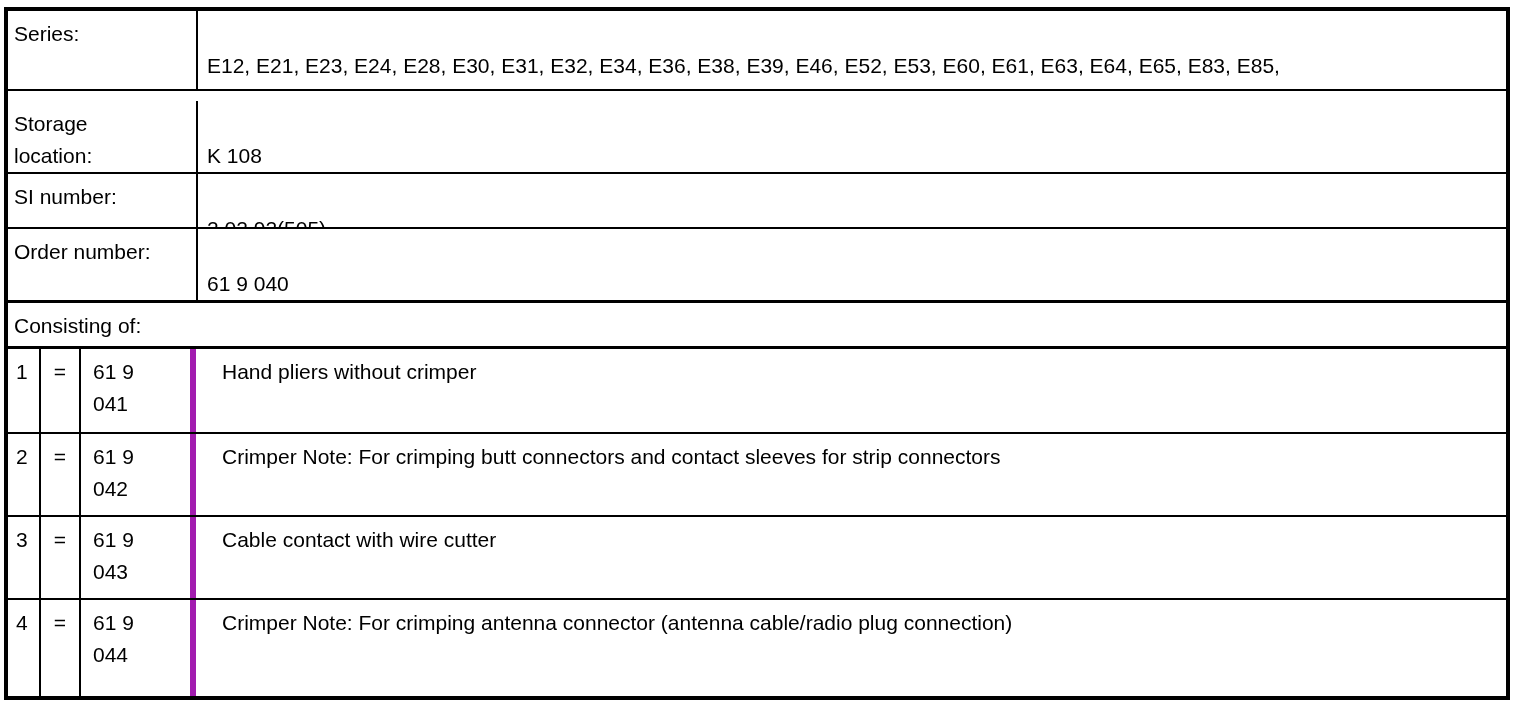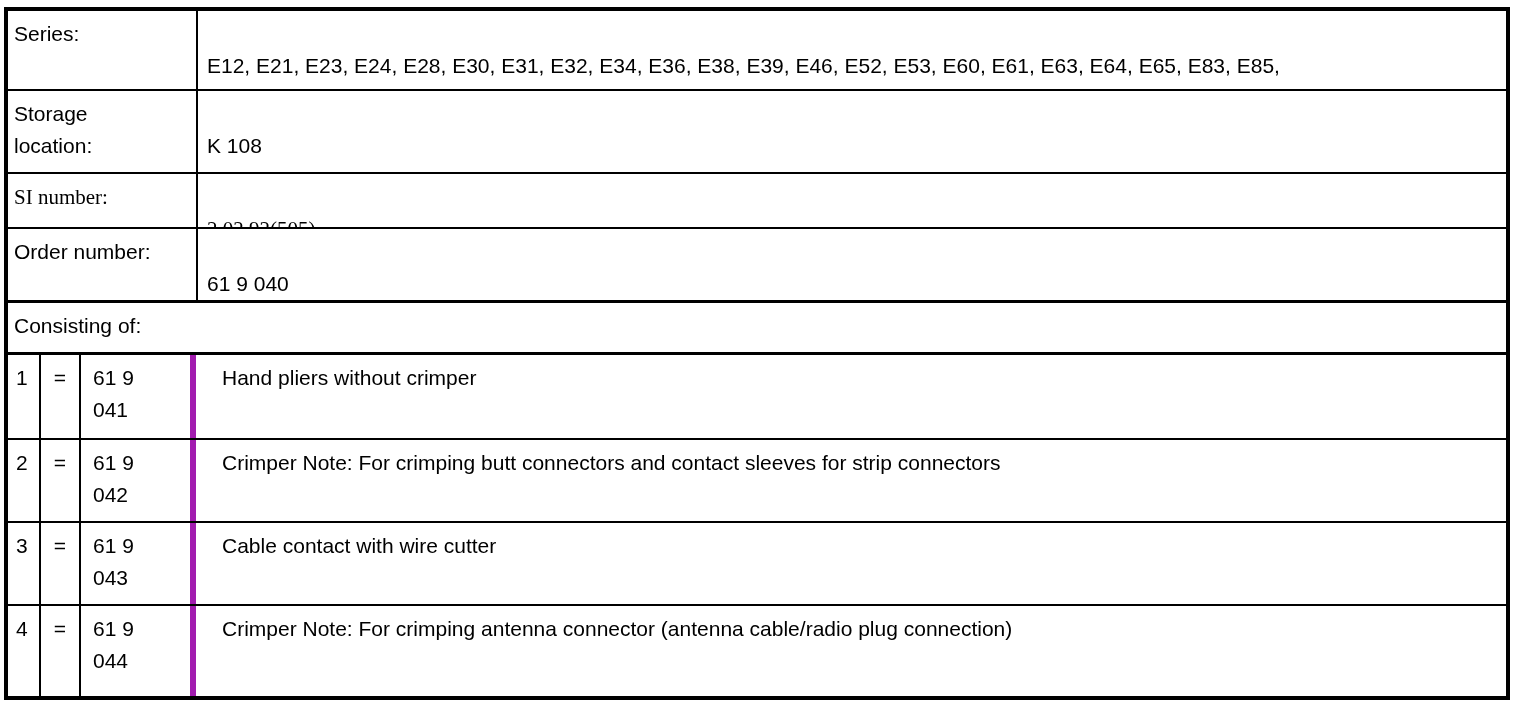--- a/index.html
+++ b/index.html
@@ -68,24 +68,24 @@
     border-right: 6px solid #a21caf;
     padding-left: 12px;
   }
   .cell.desc {
     flex: 1;
     padding-left: 26px;
     padding-right: 10px;
   }
   
   .r1 { height: 80px; }
-  .r2 { height: 83px; }
-  .r3 { height: 55px; font-family: Liberation Serif, serif; }
+  .r2 { height: 83px; align-items: flex-end; }
+  .r3 { height: 55px; }
   .r4 { height: 74px; }
-  .r5 { height: 52px; }
+  .r5 { height: 46px; }
   .r6 { height: 85px; }
   .r7 { height: 83px; }
   .r8 { height: 83px; }
 </style>
 </head>
 <body>
 
 <div class="doc-table">
 
   <div class="row r1">

